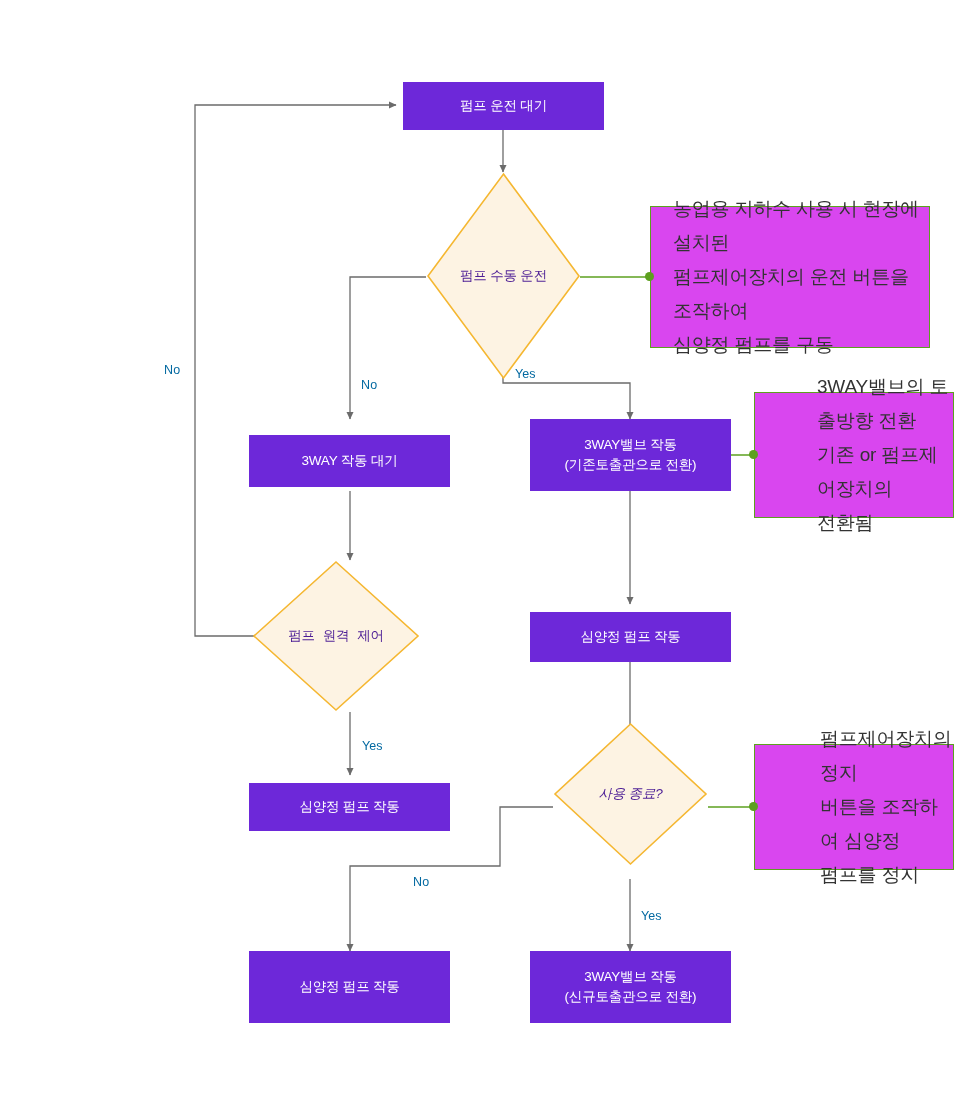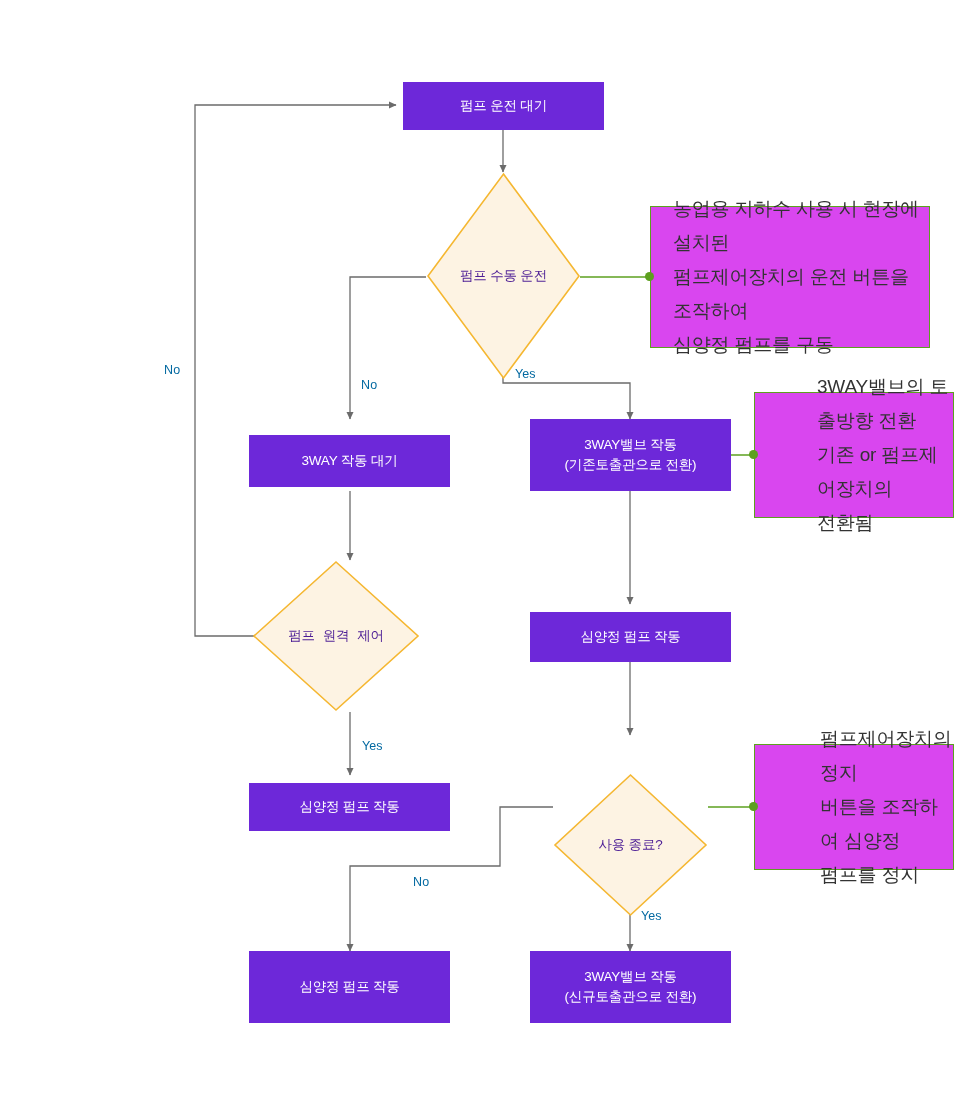--- a/index.html
+++ b/index.html
@@ -180,21 +180,21 @@
   </div>
 
   <div class="node proc" style="left:530px; top:612px; width:201px; height:50px;">
     <span class="lines">심양정 펌프 작동</span>
   </div>
 
   <div class="node proc" style="left:249px; top:783px; width:201px; height:48px;">
     <span class="lines">심양정 펌프 작동</span>
   </div>
 
-  <div class="node dec" style="left:553px; top:773px; width:155px; height:144px;">
+  <div class="node dec" style="left:553px; top:722px; width:155px; height:144px;font-style:italic;">
     <svg class="shape" viewBox="0 0 155 144" preserveAspectRatio="none">
       <polygon points="77.5,2 153,72 77.5,142 2,72" fill="#fdf3e3" stroke="#f5b731" stroke-width="1.6"></polygon>
     </svg>
     <span class="dec-label">사용 종료?</span>
   </div>
 
   <div class="note" style="left:754px; top:744px; width:200px; height:126px;padding-left:43px;">
     <span class="lines">
       <span>펌프제어장치의 정지</span><br>
       <span>버튼을 조작하여 심양정</span><br>

